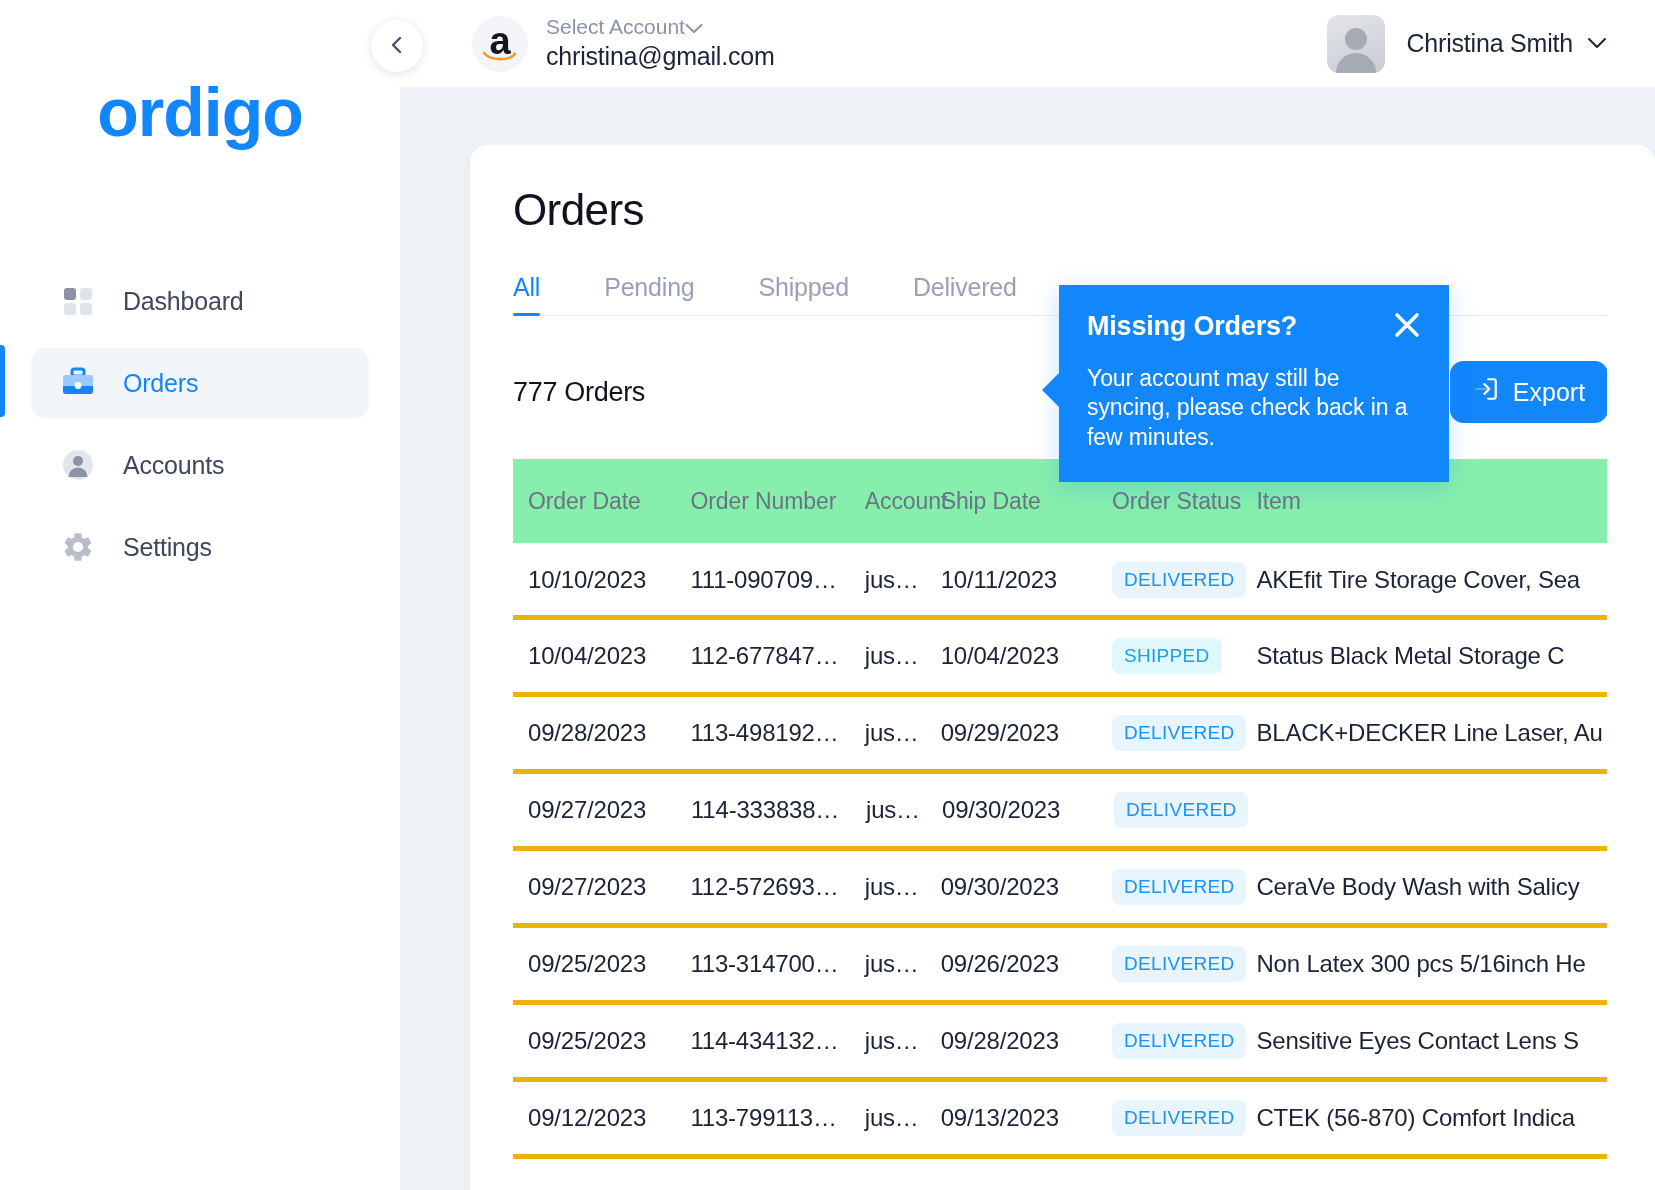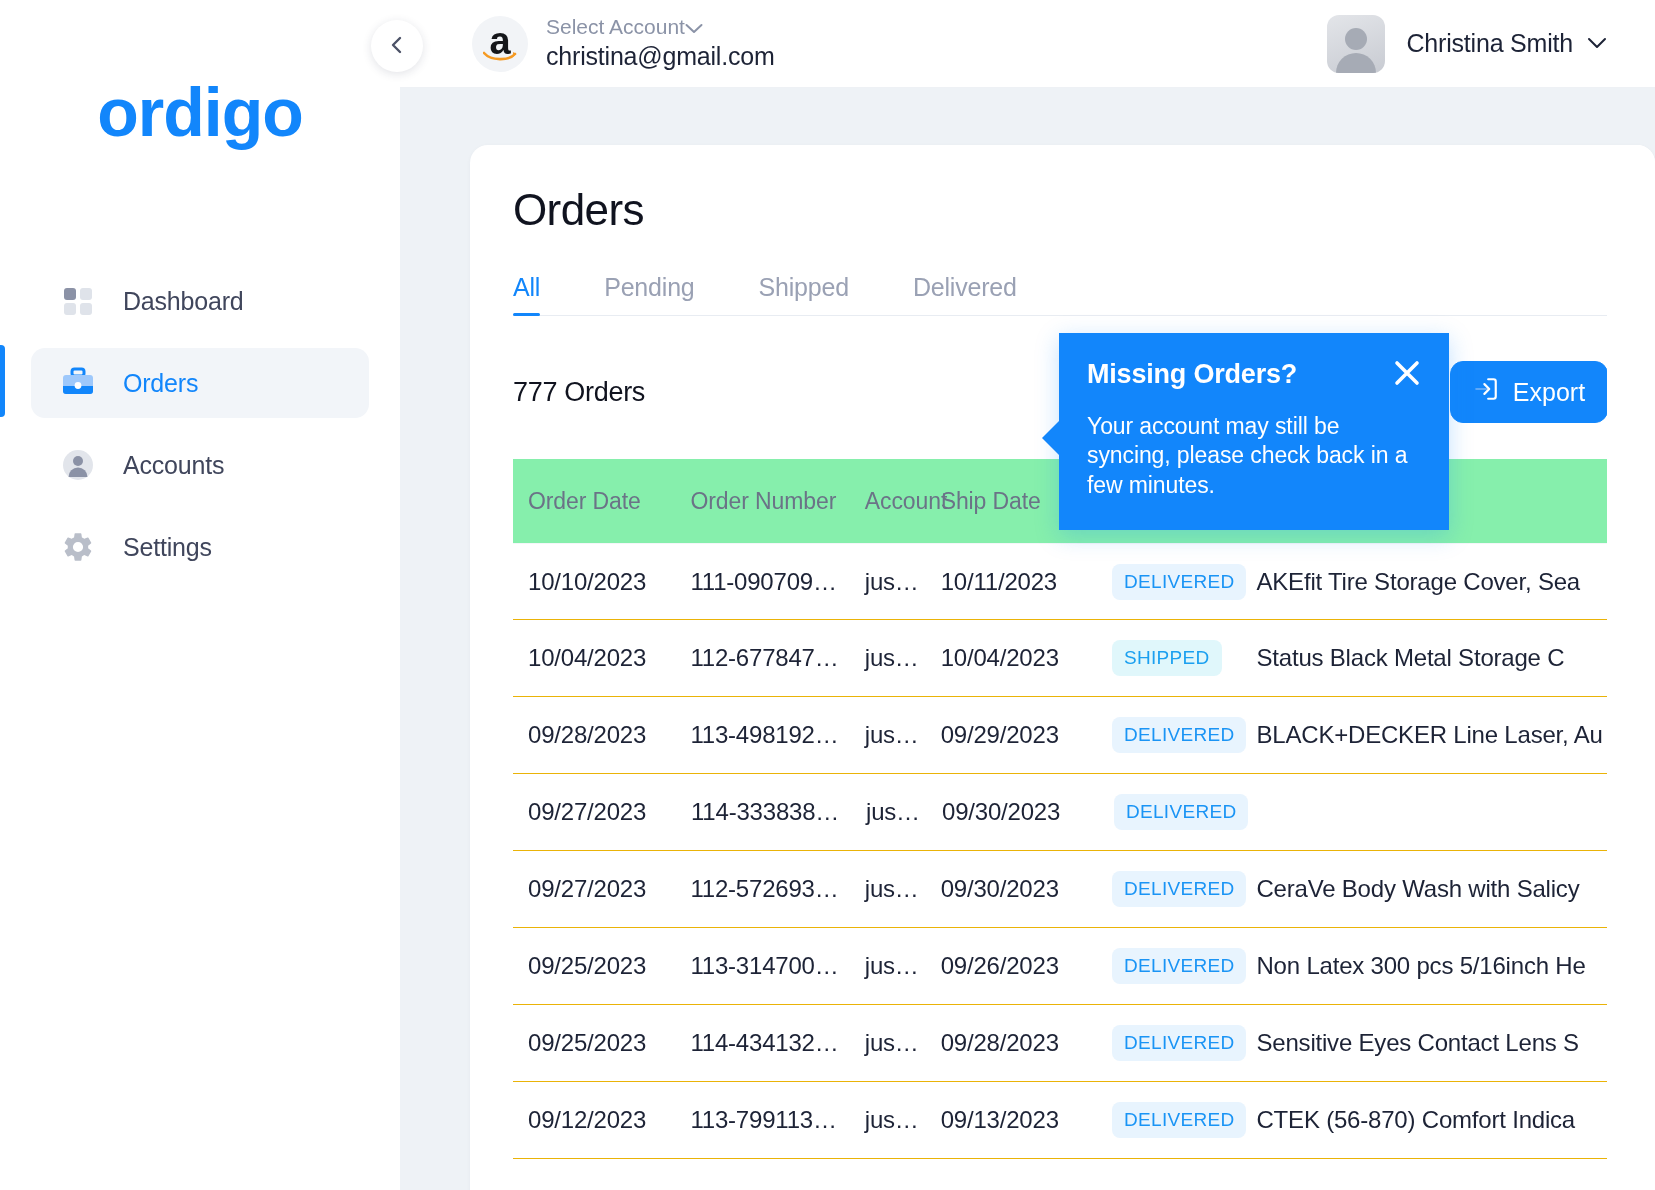--- a/index.html
+++ b/index.html
@@ -196,21 +196,21 @@
     height: 84px;
     background: #86efac;
     padding-left: 15px;
   }
   .thead .th {
     font-size: 23px; color: #6b7387; letter-spacing: -0.1px;
   }
   .row {
     display: flex; align-items: center;
     height: 77px;
-    border-bottom: 1px solid #eab308;
+    border-bottom: 5px solid #eab308;
     padding-left: 15px;
   }
   .row:first-child { border-top: 1px solid #f4f6f9; }
   .cell { font-size: 24px; color: #1d2336; letter-spacing: -0.2px; white-space: nowrap; }
   .c-date   { width: 145px; }
   .c-id     { width: 152px; }
   .c-acct   { width: 48px; color:#1d2336; }
   .c-ship   { width: 160px; }
   .c-status { width: 145px; }
   .c-item   { width: 400px; overflow: hidden; }
@@ -231,21 +231,20 @@
   
   .tooltip {
     position: absolute;
     left: 659px; top: 285px;
     width: 390px;
     background: #1286fb;
     color: #ffffff;
     padding: 26px 28px 30px 28px;
     z-index: 60;
     box-shadow: 0 6px 22px rgba(18,134,251,0.25);
-    margin-top: 48px;
   }
   .tooltip:before {
     content: "";
     position: absolute;
     left: -17px; top: 88px;
     width: 0; height: 0;
     border-top: 17px solid transparent;
     border-bottom: 17px solid transparent;
     border-right: 17px solid #1286fb;
   }

